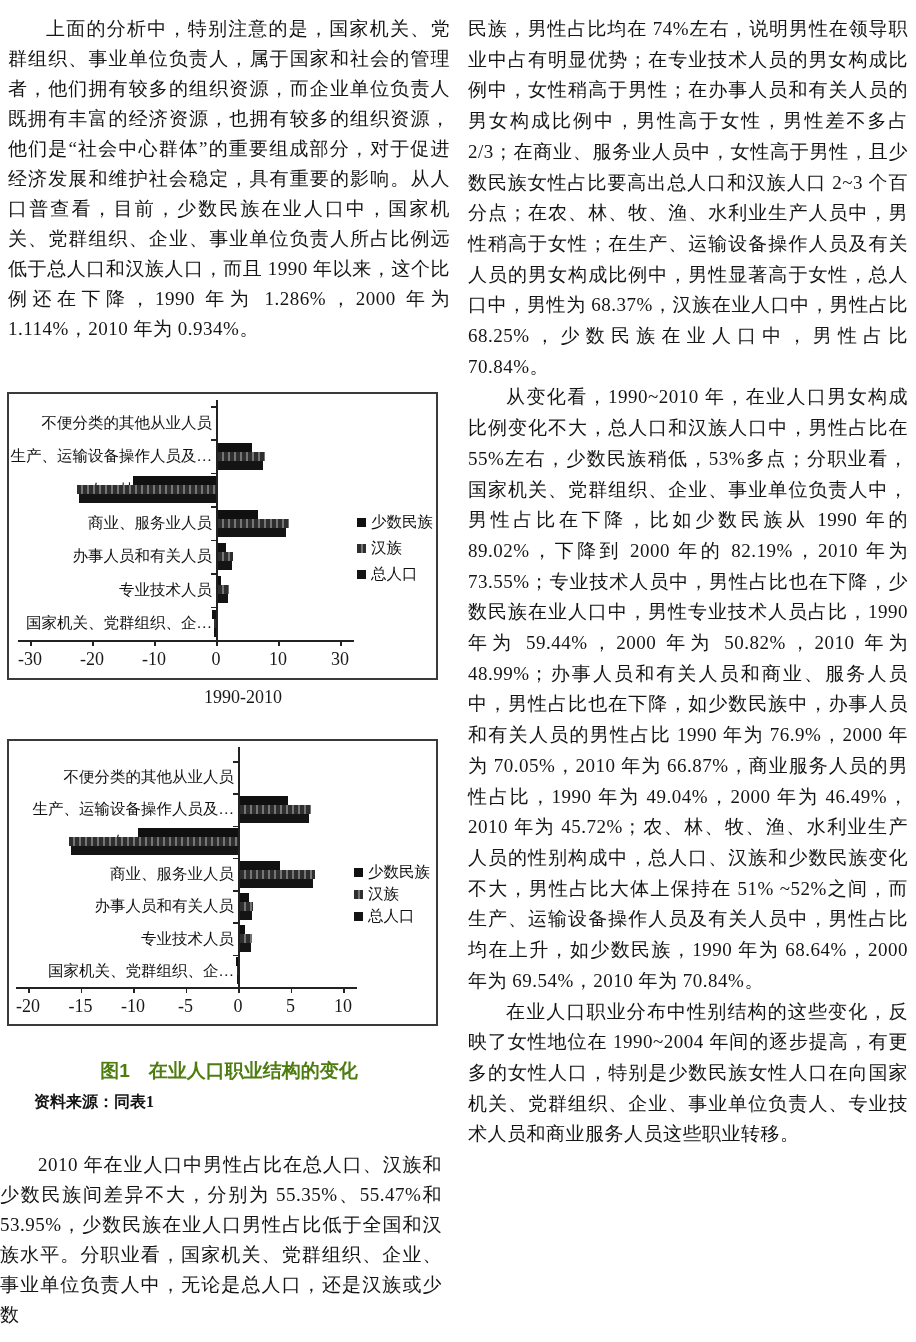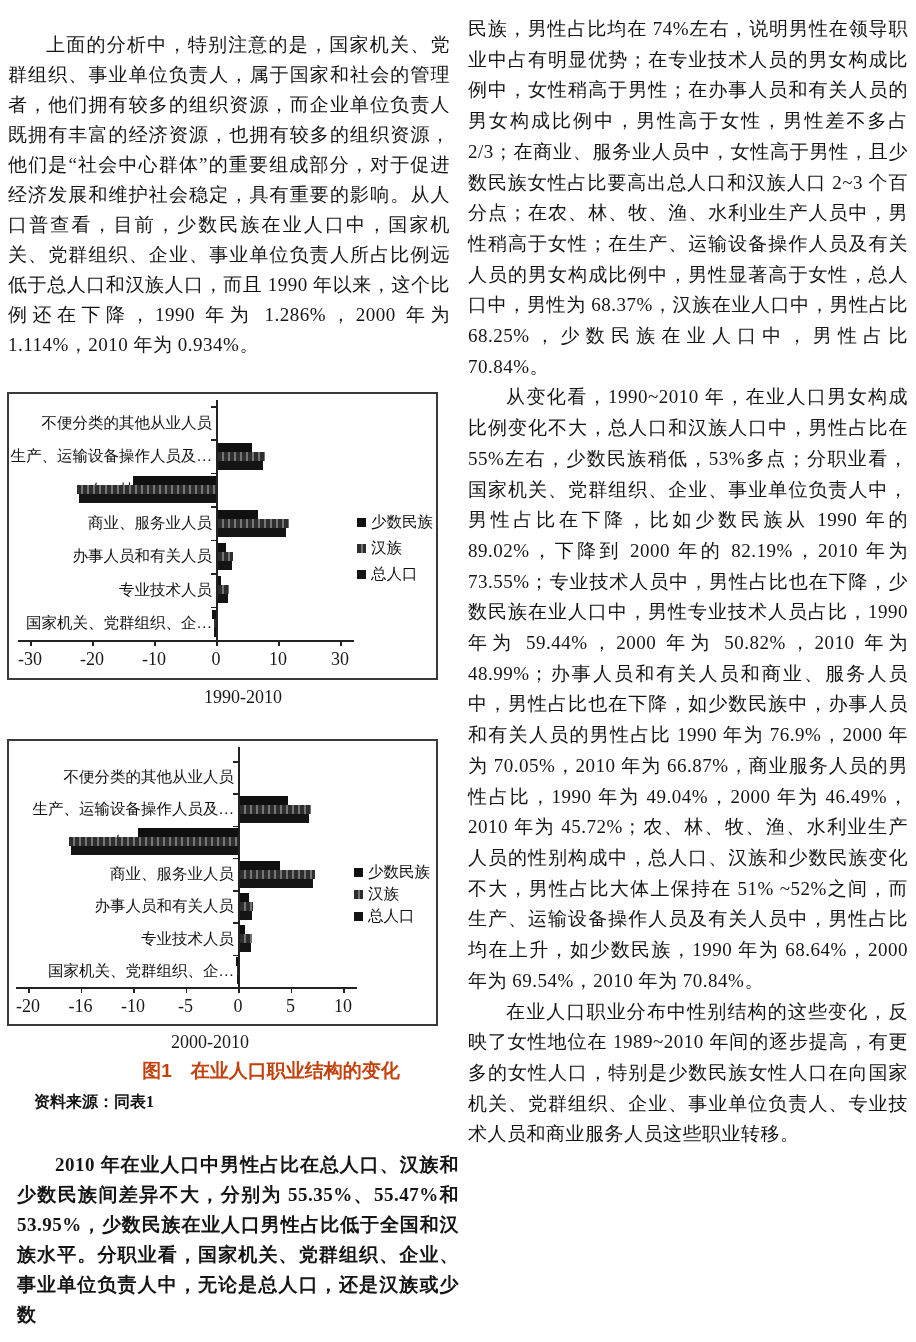--- a/index.html
+++ b/index.html
@@ -15,22 +15,22 @@
   .para {
     position:absolute;
     text-align:justify;
     font-size:19px;
     line-height:30px;
     letter-spacing:0.5px;
     color:#151515;
   }
   .para p { margin:0; text-indent:2em; }
   .para p.noindent { text-indent:0; }
-  #left-para-1 { left:8px; top:14px; width:442px; text-indent:2em;margin-top:16px; }
-  #left-para-2 { left:17px; top:1150px; width:442px; text-indent:2em;font-weight:bold; }
+  #left-para-1 { left:8px; top:14px; width:442px; text-indent:2em; }
+  #left-para-2 { left:0; top:1150px; width:442px; text-indent:2em; }
   #right-col   { left:468px; top:14px; width:440px; line-height:30.7px; }
 
   .chart-box {
     position:absolute;
     left:7px; width:431px;
     border:2px solid #3a3a3a;
     background:#fff;
     box-sizing:border-box;
   }
   #chart-0 { top:392px; height:288px; }
@@ -46,22 +46,21 @@
   #period-0 { top:687px;margin-left:33px; }
   #period-1 { top:1032px; }
 
   .figure-caption {
     position:absolute;
     top:1058px; left:0; width:458px;
     text-align:center;
     font-family:"Liberation Sans","DejaVu Sans",sans-serif;
     font-weight:700;
     font-size:19px;
-    color:#c2410c;
-    padding-left:42px;
+    color:#4d7c0f;
   }
   .source-note {
     position:absolute;
     top:1092px; left:34px;
     font-size:16px;
     color:#141414;
     font-weight:600;
   }
   .section-heading {
     position:absolute;
@@ -184,44 +183,43 @@
       <div class="row-tick" style="left: 224px; top: 181.429px; width: 5px; height: 1.5px;"></div>
       <div class="cat-label" style="right: 202px; top: 219.857px;">国家机关、党群组织、企…</div>
       <div class="bar" style="left: 226.9px; top: 216.357px; width: 2.1px; height: 9px; background: rgb(16, 16, 16);"></div>
       <div class="bar" style="left: 227.95px; top: 225.357px; width: 1.05px; height: 9px; background: repeating-linear-gradient(90deg, rgb(46, 46, 46) 0px, rgb(46, 46, 46) 4px, rgb(117, 117, 117) 4px, rgb(117, 117, 117) 6px);"></div>
       <div class="bar" style="left: 227.95px; top: 234.357px; width: 1.05px; height: 9px; background: rgb(20, 20, 20);"></div>
       <div class="row-tick" style="left: 224px; top: 213.714px; width: 5px; height: 1.5px;"></div>
       <div class="x-axis-line" style="left: 7px; top: 246px; width: 341px; height: 1.5px;"></div>
       <div class="axis-tick" style="left: 19px; top: 246px; width: 1.5px; height: 6px;"></div>
       <div class="tick-num" style="left: -3px; top: 255px;">-20</div>
       <div class="axis-tick" style="left: 71.5px; top: 246px; width: 1.5px; height: 6px;"></div>
-      <div class="tick-num" style="left: 49.5px; top: 255px;">-16</div>
+      <div class="tick-num" style="left: 49.5px; top: 255px;">-15</div>
       <div class="axis-tick" style="left: 124px; top: 246px; width: 1.5px; height: 6px;"></div>
       <div class="tick-num" style="left: 102px; top: 255px;">-10</div>
       <div class="axis-tick" style="left: 176.5px; top: 246px; width: 1.5px; height: 6px;"></div>
       <div class="tick-num" style="left: 154.5px; top: 255px;">-5</div>
       <div class="axis-tick" style="left: 229px; top: 246px; width: 1.5px; height: 6px;"></div>
       <div class="tick-num" style="left: 207px; top: 255px;">0</div>
       <div class="axis-tick" style="left: 281.5px; top: 246px; width: 1.5px; height: 6px;"></div>
       <div class="tick-num" style="left: 259.5px; top: 255px;">5</div>
       <div class="axis-tick" style="left: 334px; top: 246px; width: 1.5px; height: 6px;"></div>
       <div class="tick-num" style="left: 312px; top: 255px;">10</div>
       <div class="legend-item" style="left: 345px; top: 121px;"><span class="legend-swatch" style="background: rgb(16, 16, 16);"></span><span>少数民族</span></div>
       <div class="legend-item" style="left: 345px; top: 143px;"><span class="legend-swatch" style="background: repeating-linear-gradient(90deg, rgb(46, 46, 46) 0px, rgb(46, 46, 46) 4px, rgb(117, 117, 117) 4px, rgb(117, 117, 117) 6px);"></span><span>汉族</span></div>
       <div class="legend-item" style="left: 345px; top: 165px;"><span class="legend-swatch" style="background: rgb(20, 20, 20);"></span><span>总人口</span></div>
     </div>
 
-  <div class="period-label" id="period-1">2000-2010</div>
 
   <div class="figure-caption">图1　在业人口职业结构的变化</div>
 
   <div class="source-note">资料来源：同表1</div>
 
 
   <div class="para" id="left-para-2">2010 年在业人口中男性占比在总人口、汉族和少数民族间差异不大，分别为 55.35%、55.47%和 53.95%，少数民族在业人口男性占比低于全国和汉族水平。分职业看，国家机关、党群组织、企业、事业单位负责人中，无论是总人口，还是汉族或少数</div>
 
   <div class="para" id="right-col">
     <p class="noindent">民族，男性占比均在 74%左右，说明男性在领导职业中占有明显优势；在专业技术人员的男女构成比例中，女性稍高于男性；在办事人员和有关人员的男女构成比例中，男性高于女性，男性差不多占 2/3；在商业、服务业人员中，女性高于男性，且少数民族女性占比要高出总人口和汉族人口 2~3 个百分点；在农、林、牧、渔、水利业生产人员中，男性稍高于女性；在生产、运输设备操作人员及有关人员的男女构成比例中，男性显著高于女性，总人口中，男性为 68.37%，汉族在业人口中，男性占比 68.25%，少数民族在业人口中，男性占比 70.84%。</p>
     <p>从变化看，1990~2010 年，在业人口男女构成比例变化不大，总人口和汉族人口中，男性占比在 55%左右，少数民族稍低，53%多点；分职业看，国家机关、党群组织、企业、事业单位负责人中，男性占比在下降，比如少数民族从 1990 年的 89.02%，下降到 2000 年的 82.19%，2010 年为 73.55%；专业技术人员中，男性占比也在下降，少数民族在业人口中，男性专业技术人员占比，1990 年为 59.44%，2000 年为 50.82%，2010 年为 48.99%；办事人员和有关人员和商业、服务人员中，男性占比也在下降，如少数民族中，办事人员和有关人员的男性占比 1990 年为 76.9%，2000 年为 70.05%，2010 年为 66.87%，商业服务人员的男性占比，1990 年为 49.04%，2000 年为 46.49%，2010 年为 45.72%；农、林、牧、渔、水利业生产人员的性别构成中，总人口、汉族和少数民族变化不大，男性占比大体上保持在 51% ~52%之间，而生产、运输设备操作人员及有关人员中，男性占比均在上升，如少数民族，1990 年为 68.64%，2000 年为 69.54%，2010 年为 70.84%。</p>
-    <p>在业人口职业分布中性别结构的这些变化，反映了女性地位在 1989~2010 年间的逐步提高，有更多的女性人口，特别是少数民族女性人口在向国家机关、党群组织、企业、事业单位负责人、专业技术人员和商业服务人员这些职业转移。</p>
+    <p>在业人口职业分布中性别结构的这些变化，反映了女性地位在 1990~2004 年间的逐步提高，有更多的女性人口，特别是少数民族女性人口在向国家机关、党群组织、企业、事业单位负责人、专业技术人员和商业服务人员这些职业转移。</p>
   </div>
 
 </div>
 
 </body></html>

